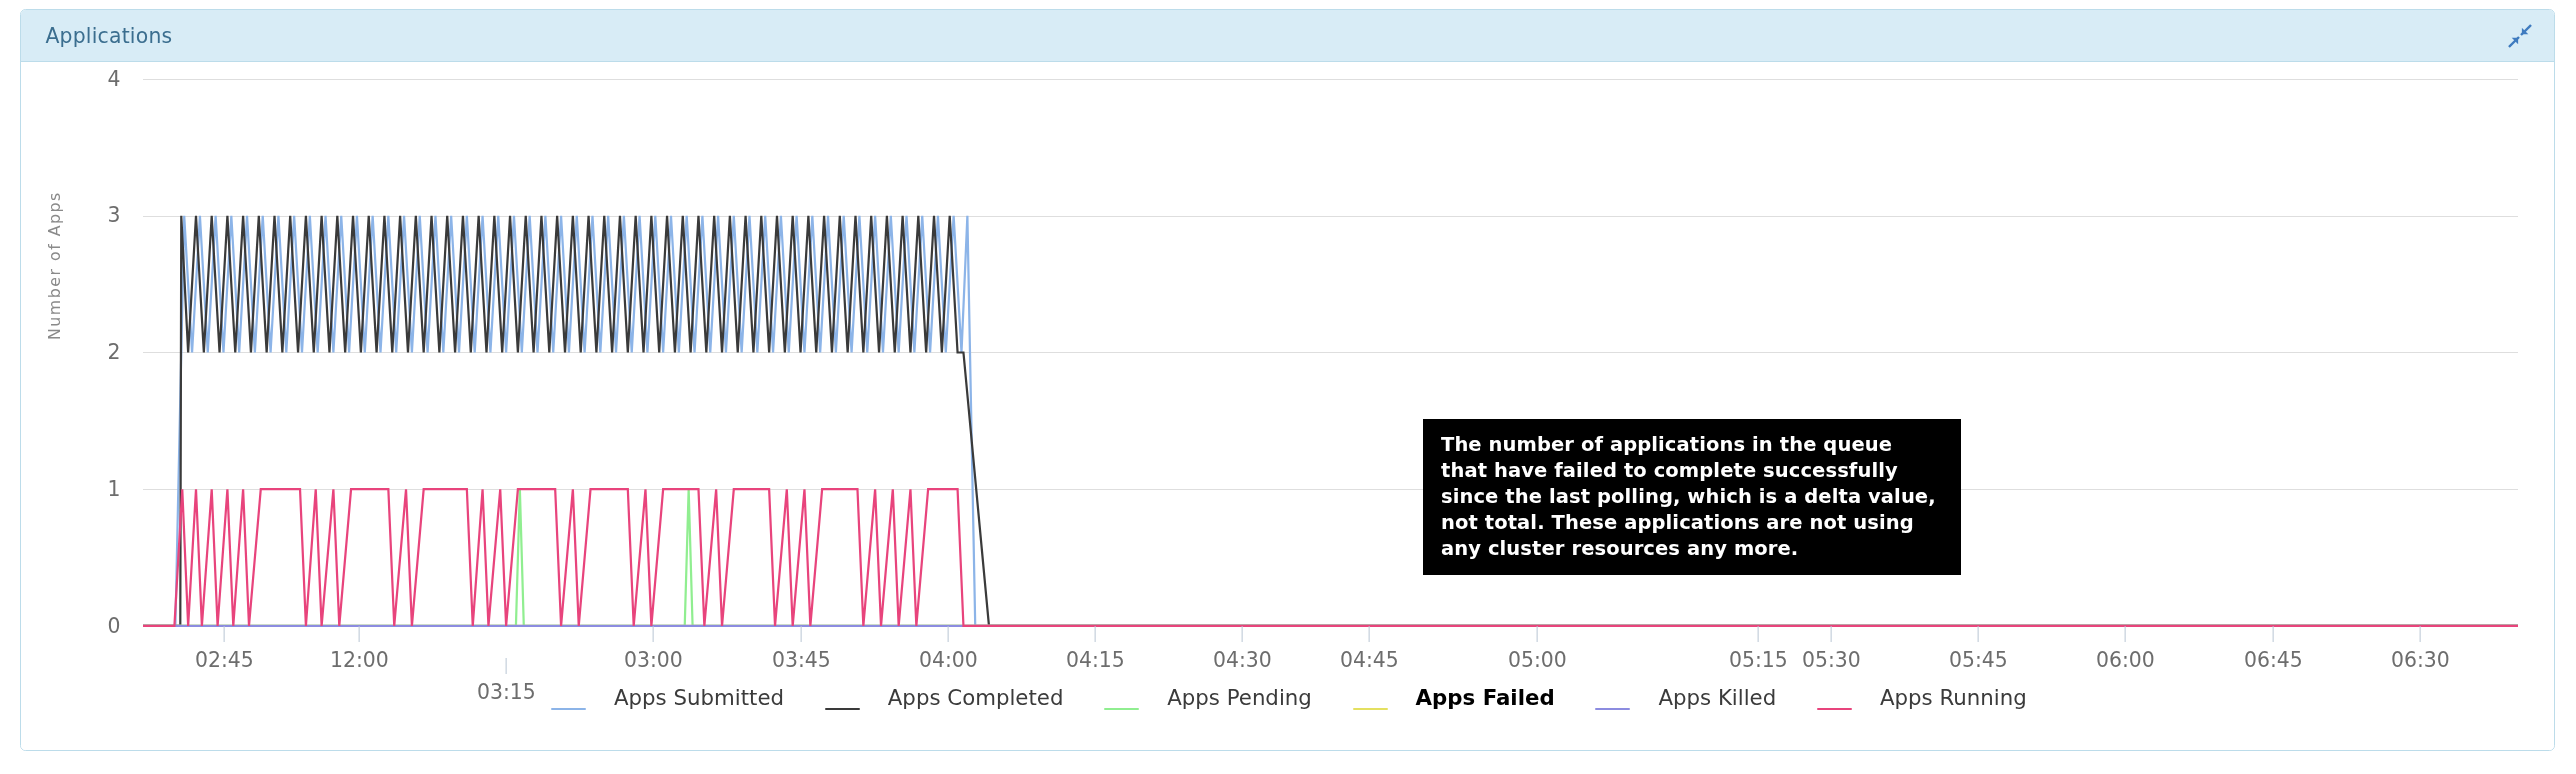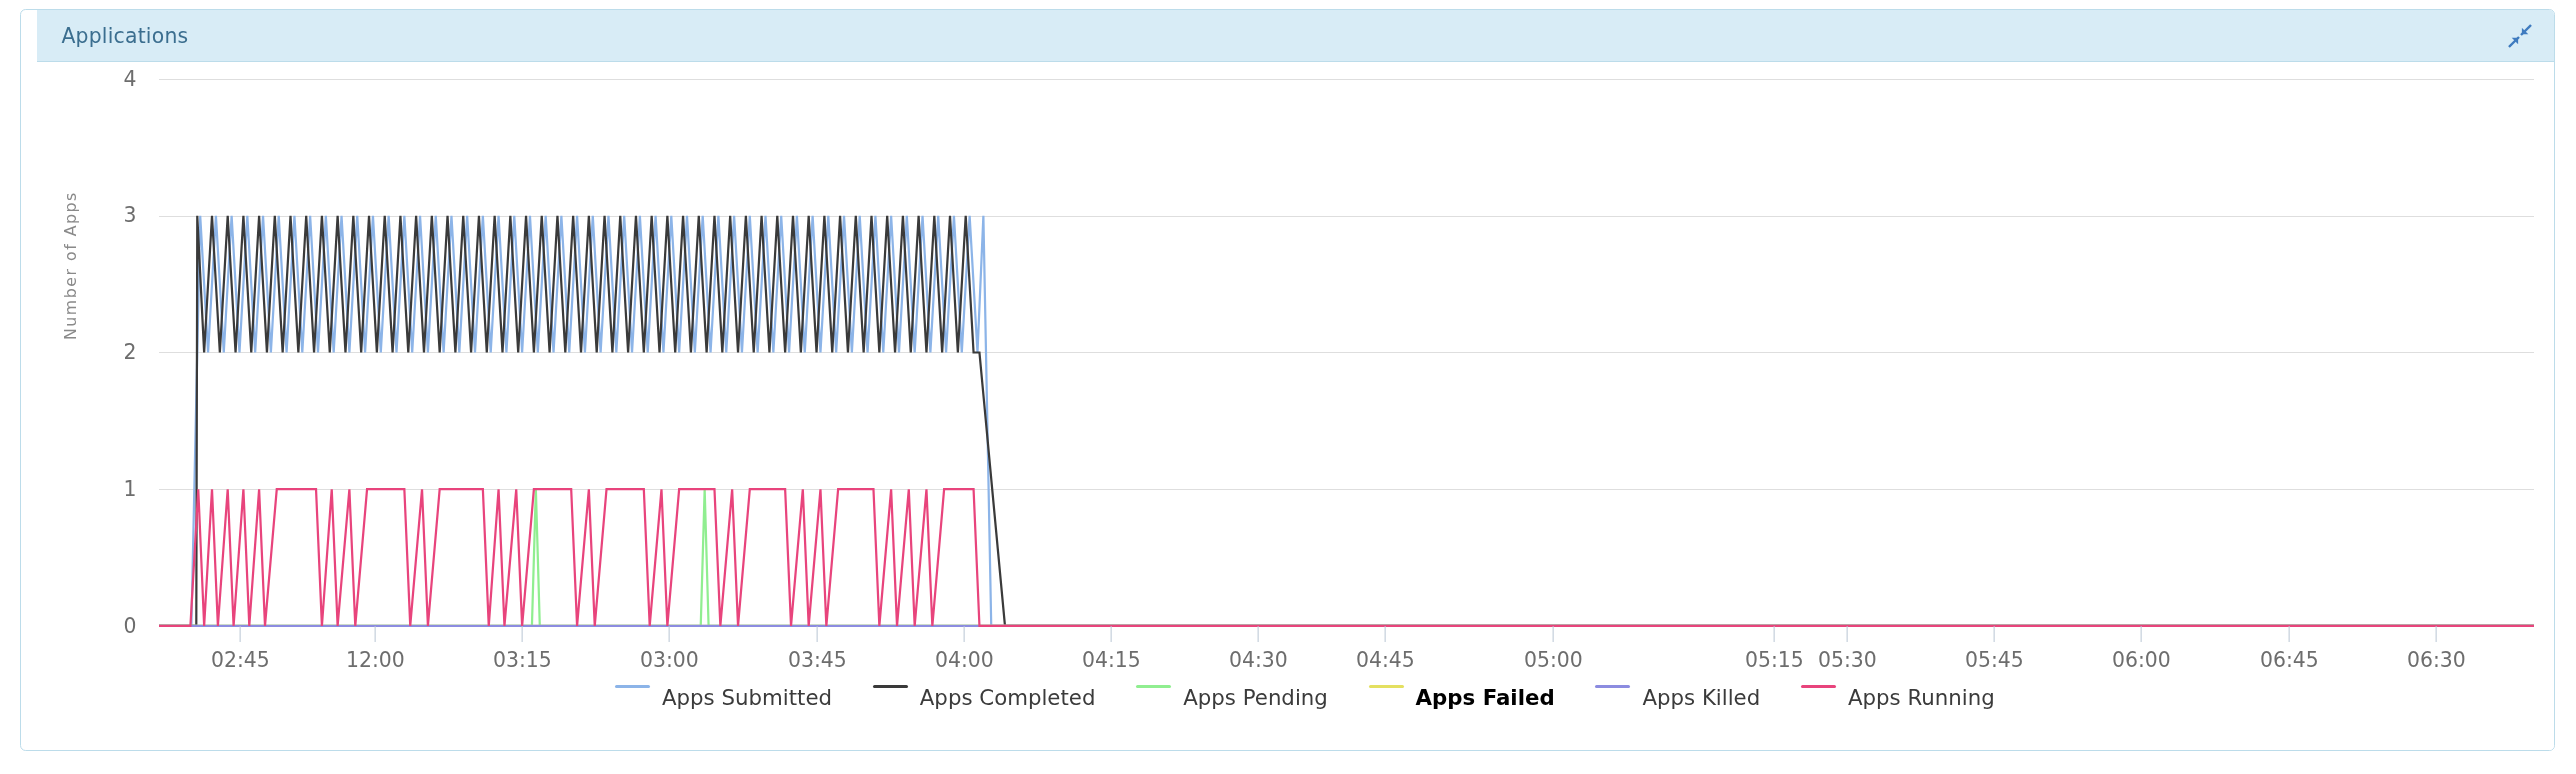--- a/index.html
+++ b/index.html
@@ -19,21 +19,20 @@
     position: absolute;
     left: 20.4px;
     top: 9.3px;
     width: 2535px;
     height: 742px;
     border: 0.9px solid #bcdcea;
     border-radius: 5.6px;
     background: #ffffff;
     box-sizing: border-box;
     overflow: hidden;
-    padding-left: 16px;
   }
   .panel-header {
     height: 52px;
     background: #d8ecf6;
     border-bottom: 0.9px solid #bcdcea;
     box-sizing: border-box;
     display: flex;
     align-items: center;
     padding: 0 20.4px 0 24px;
     justify-content: space-between;
@@ -145,22 +144,22 @@
     left: 0;
     top: 623px;
     width: 2535px;
     display: flex;
     justify-content: center;
     align-items: center;
     gap: 0;
   }
   .legend-item {
     display: flex;
-    align-items: flex-start;
-    gap: 12px;
+    align-items: flex-end;
+    gap: 28px;
     margin: 0 20.4px;
     cursor: pointer;
   }
   .legend-swatch {
     width: 35px;
     height: 2.8px;
     border-radius: 1.9px;
     display: block;
   }
   .legend-label {
@@ -240,21 +239,21 @@
 
         <div class="xticks" id="xticks">
             <div class="xtick" style="left: 69px; margin-left: 12px;">
               <div class="mark"></div>
               <div class="lbl">02:45</div>
             </div>
             <div class="xtick" style="left: 216px;">
               <div class="mark"></div>
               <div class="lbl">12:00</div>
             </div>
-            <div class="xtick" style="left: 363px;">
+            <div class="xtick" style="left: 363px; margin-top: 32px;">
               <div class="mark"></div>
               <div class="lbl">03:15</div>
             </div>
             <div class="xtick" style="left: 510px;">
               <div class="mark"></div>
               <div class="lbl">03:00</div>
             </div>
             <div class="xtick" style="left: 658px;">
               <div class="mark"></div>
               <div class="lbl">03:45</div>
@@ -325,18 +324,19 @@
             <div class="legend-item">
               <span class="legend-swatch" style="background: rgb(140, 140, 224);"></span>
               <span class="legend-label">Apps Killed</span>
             </div>
             <div class="legend-item">
               <span class="legend-swatch" style="background: rgb(232, 68, 124);"></span>
               <span class="legend-label">Apps Running</span>
             </div>
           </div>
 
+        <div class="tooltip">The number of applications in the queue that have failed to complete successfully since the last polling, which is a delta value, not total. These applications are not using any cluster resources any more.</div>
       </div>
     </div>
 
   </div>
 </div>
 
 
 </body></html>

